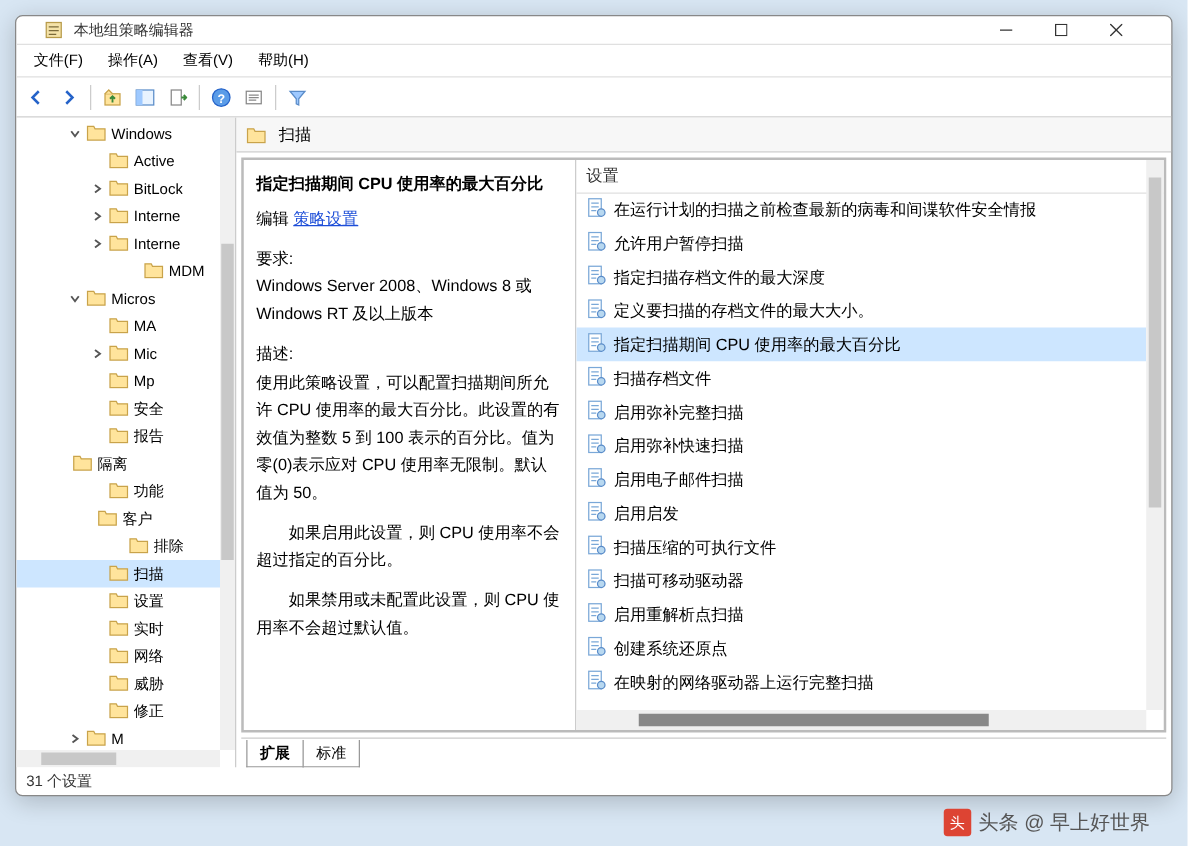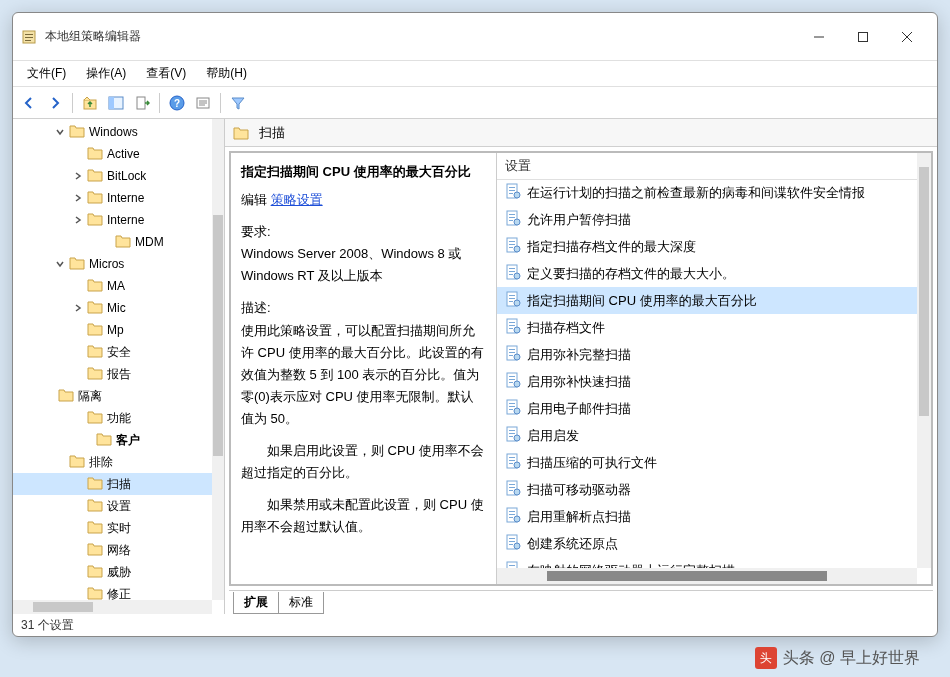--- a/index.html
+++ b/index.html
@@ -1,36 +1,36 @@
 <!DOCTYPE html>
 <html><head>
 <meta charset="utf-8">
 <style>
 * { box-sizing: border-box; margin: 0; padding: 0; font-family: "Microsoft YaHei", "Segoe UI", sans-serif; }
 body { background: #d8e6f3; width: 950px; height: 677px; overflow: hidden; position: relative; }
 
 .window { position: absolute; top: 12px; left: 12px; right: 12px; bottom: 40px; background: #fff; border: 1px solid #888; border-radius: 6px; box-shadow: 0 4px 20px rgba(0,0,0,0.2); display: flex; flex-direction: column; }
 
-.titlebar { height: 48px; display: flex; align-items: center; padding: 0 8px; border-bottom: 1px solid #e0e0e0; }
+.titlebar { height: 23px; display: flex; align-items: center; padding: 0 22px; border-bottom: 1px solid #e0e0e0; }
 .titlebar-icon { width: 16px; height: 16px; margin-right: 8px; }
 .titlebar-text { font-size: 12px; color: #333; flex: 1; }
 .win-controls { display: flex; gap: 0; }
 .win-btn { width: 44px; height: 30px; display: flex; align-items: center; justify-content: center; border: none; background: transparent; cursor: pointer; }
 .win-btn svg { width: 10px; height: 10px; }
 
 .menubar { height: 26px; display: flex; align-items: center; padding: 0 4px; border-bottom: 1px solid #e0e0e0; font-size: 12px; }
 .menu-item { padding: 3px 10px; cursor: pointer; }
 
 .toolbar { height: 32px; display: flex; align-items: center; padding: 0 4px; border-bottom: 1px solid #d0d0d0; gap: 2px; }
 .tb-btn { width: 24px; height: 24px; display: inline-flex; align-items: center; justify-content: center; border: 1px solid transparent; background: transparent; cursor: pointer; }
 .tb-sep { width: 1px; height: 20px; background: #ccc; margin: 0 3px; }
 
 .content { flex: 1; display: flex; overflow: hidden; }
 
-.tree-pane { width: 212px; border-right: 1px solid #ccc; position: relative; overflow: hidden; }
+.tree-pane { width: 176px; border-right: 1px solid #ccc; position: relative; overflow: hidden; }
 .tree-inner { position: absolute; top: 0; left: 0; right: 12px; bottom: 0; overflow: hidden; padding: 2px 0; font-size: 12px; }
 .tree-row { display: flex; align-items: center; height: 22px; padding-left: 6px; cursor: pointer; white-space: nowrap; }
 .tree-row.selected { background: #cde6ff; }
 .toggle { width: 14px; height: 14px; display: inline-flex; align-items: center; justify-content: center; margin-right: 2px; cursor: pointer; }
 .toggle svg { width: 8px; height: 8px; }
 .folder-icon { width: 16px; height: 14px; margin-right: 4px; }
 .tree-label { overflow: hidden; text-overflow: clip; }
 .tree-scroll { position: absolute; right: 0; top: 0; bottom: 14px; width: 12px; background: #f0f0f0; }
 .tree-scroll-thumb { position: absolute; left: 1px; right: 1px; top: 20%; height: 50%; background: #c8c8c8; }
 .tree-hscroll { position: absolute; left: 0; right: 12px; bottom: 0; height: 14px; background: #f0f0f0; display: flex; align-items: center; }
@@ -277,28 +277,28 @@
               </svg></span>
             <span class="tree-label">隔离</span>
           </div>
           <div class="tree-row" style="padding-left: 58px;">
             <span class="toggle"></span>
             <span><svg class="folder-icon" viewBox="0 0 16 14">
                 <path d="M1 2 L6 2 L7 4 L15 4 L15 13 L1 13 Z" fill="#ffe49c" stroke="#c9a34a"></path>
               </svg></span>
             <span class="tree-label">功能</span>
           </div>
-          <div class="tree-row" style="padding-left: 67px; font-weight: bold;">
+          <div class="tree-row" style="padding-left: 49px;">
             <span class="toggle"></span>
             <span><svg class="folder-icon" viewBox="0 0 16 14">
                 <path d="M1 2 L6 2 L7 4 L15 4 L15 13 L1 13 Z" fill="#ffe49c" stroke="#c9a34a"></path>
               </svg></span>
             <span class="tree-label">客户</span>
           </div>
-          <div class="tree-row" style="padding-left: 40px; text-align: right;">
+          <div class="tree-row" style="padding-left: 74px; text-align: right;">
             <span class="toggle"></span>
             <span><svg class="folder-icon" viewBox="0 0 16 14">
                 <path d="M1 2 L6 2 L7 4 L15 4 L15 13 L1 13 Z" fill="#ffe49c" stroke="#c9a34a"></path>
               </svg></span>
             <span class="tree-label">排除</span>
           </div>
           <div class="tree-row selected" style="padding-left: 58px;">
             <span class="toggle"></span>
             <span><svg class="folder-icon" viewBox="0 0 16 14">
                 <path d="M1 2 L6 2 L7 4 L15 4 L15 13 L1 13 Z" fill="#ffe49c" stroke="#c9a34a"></path>

